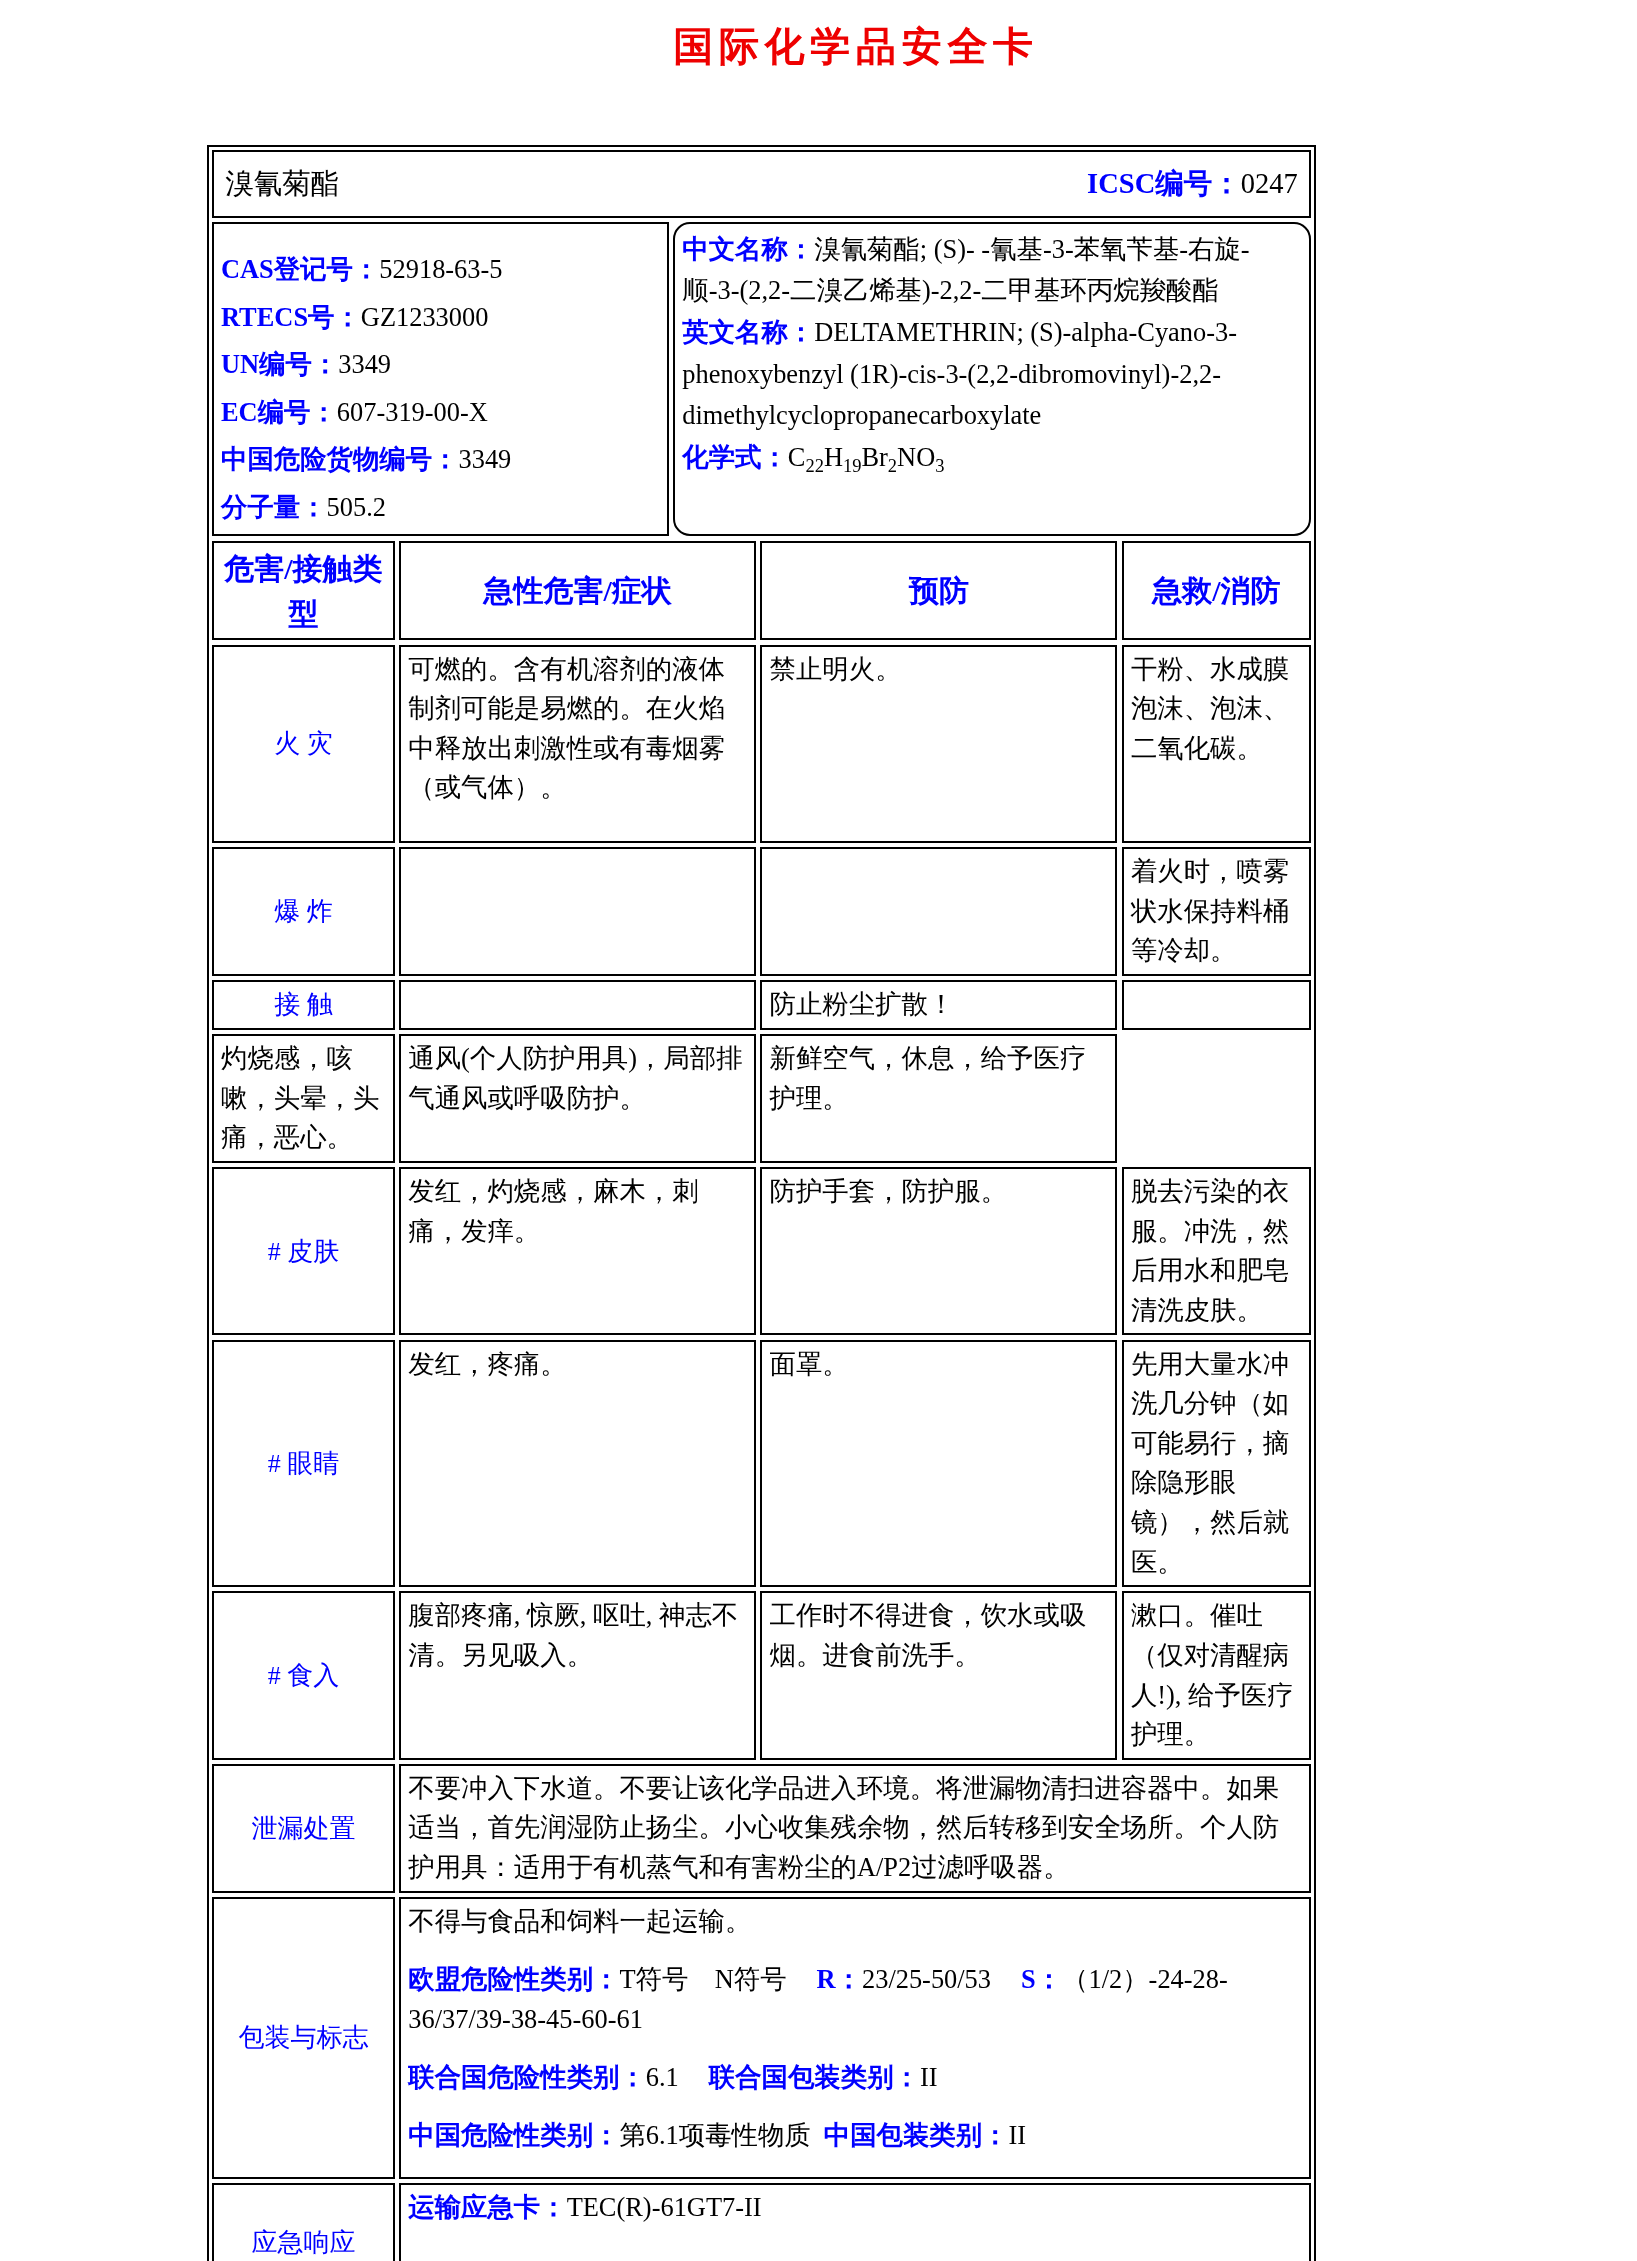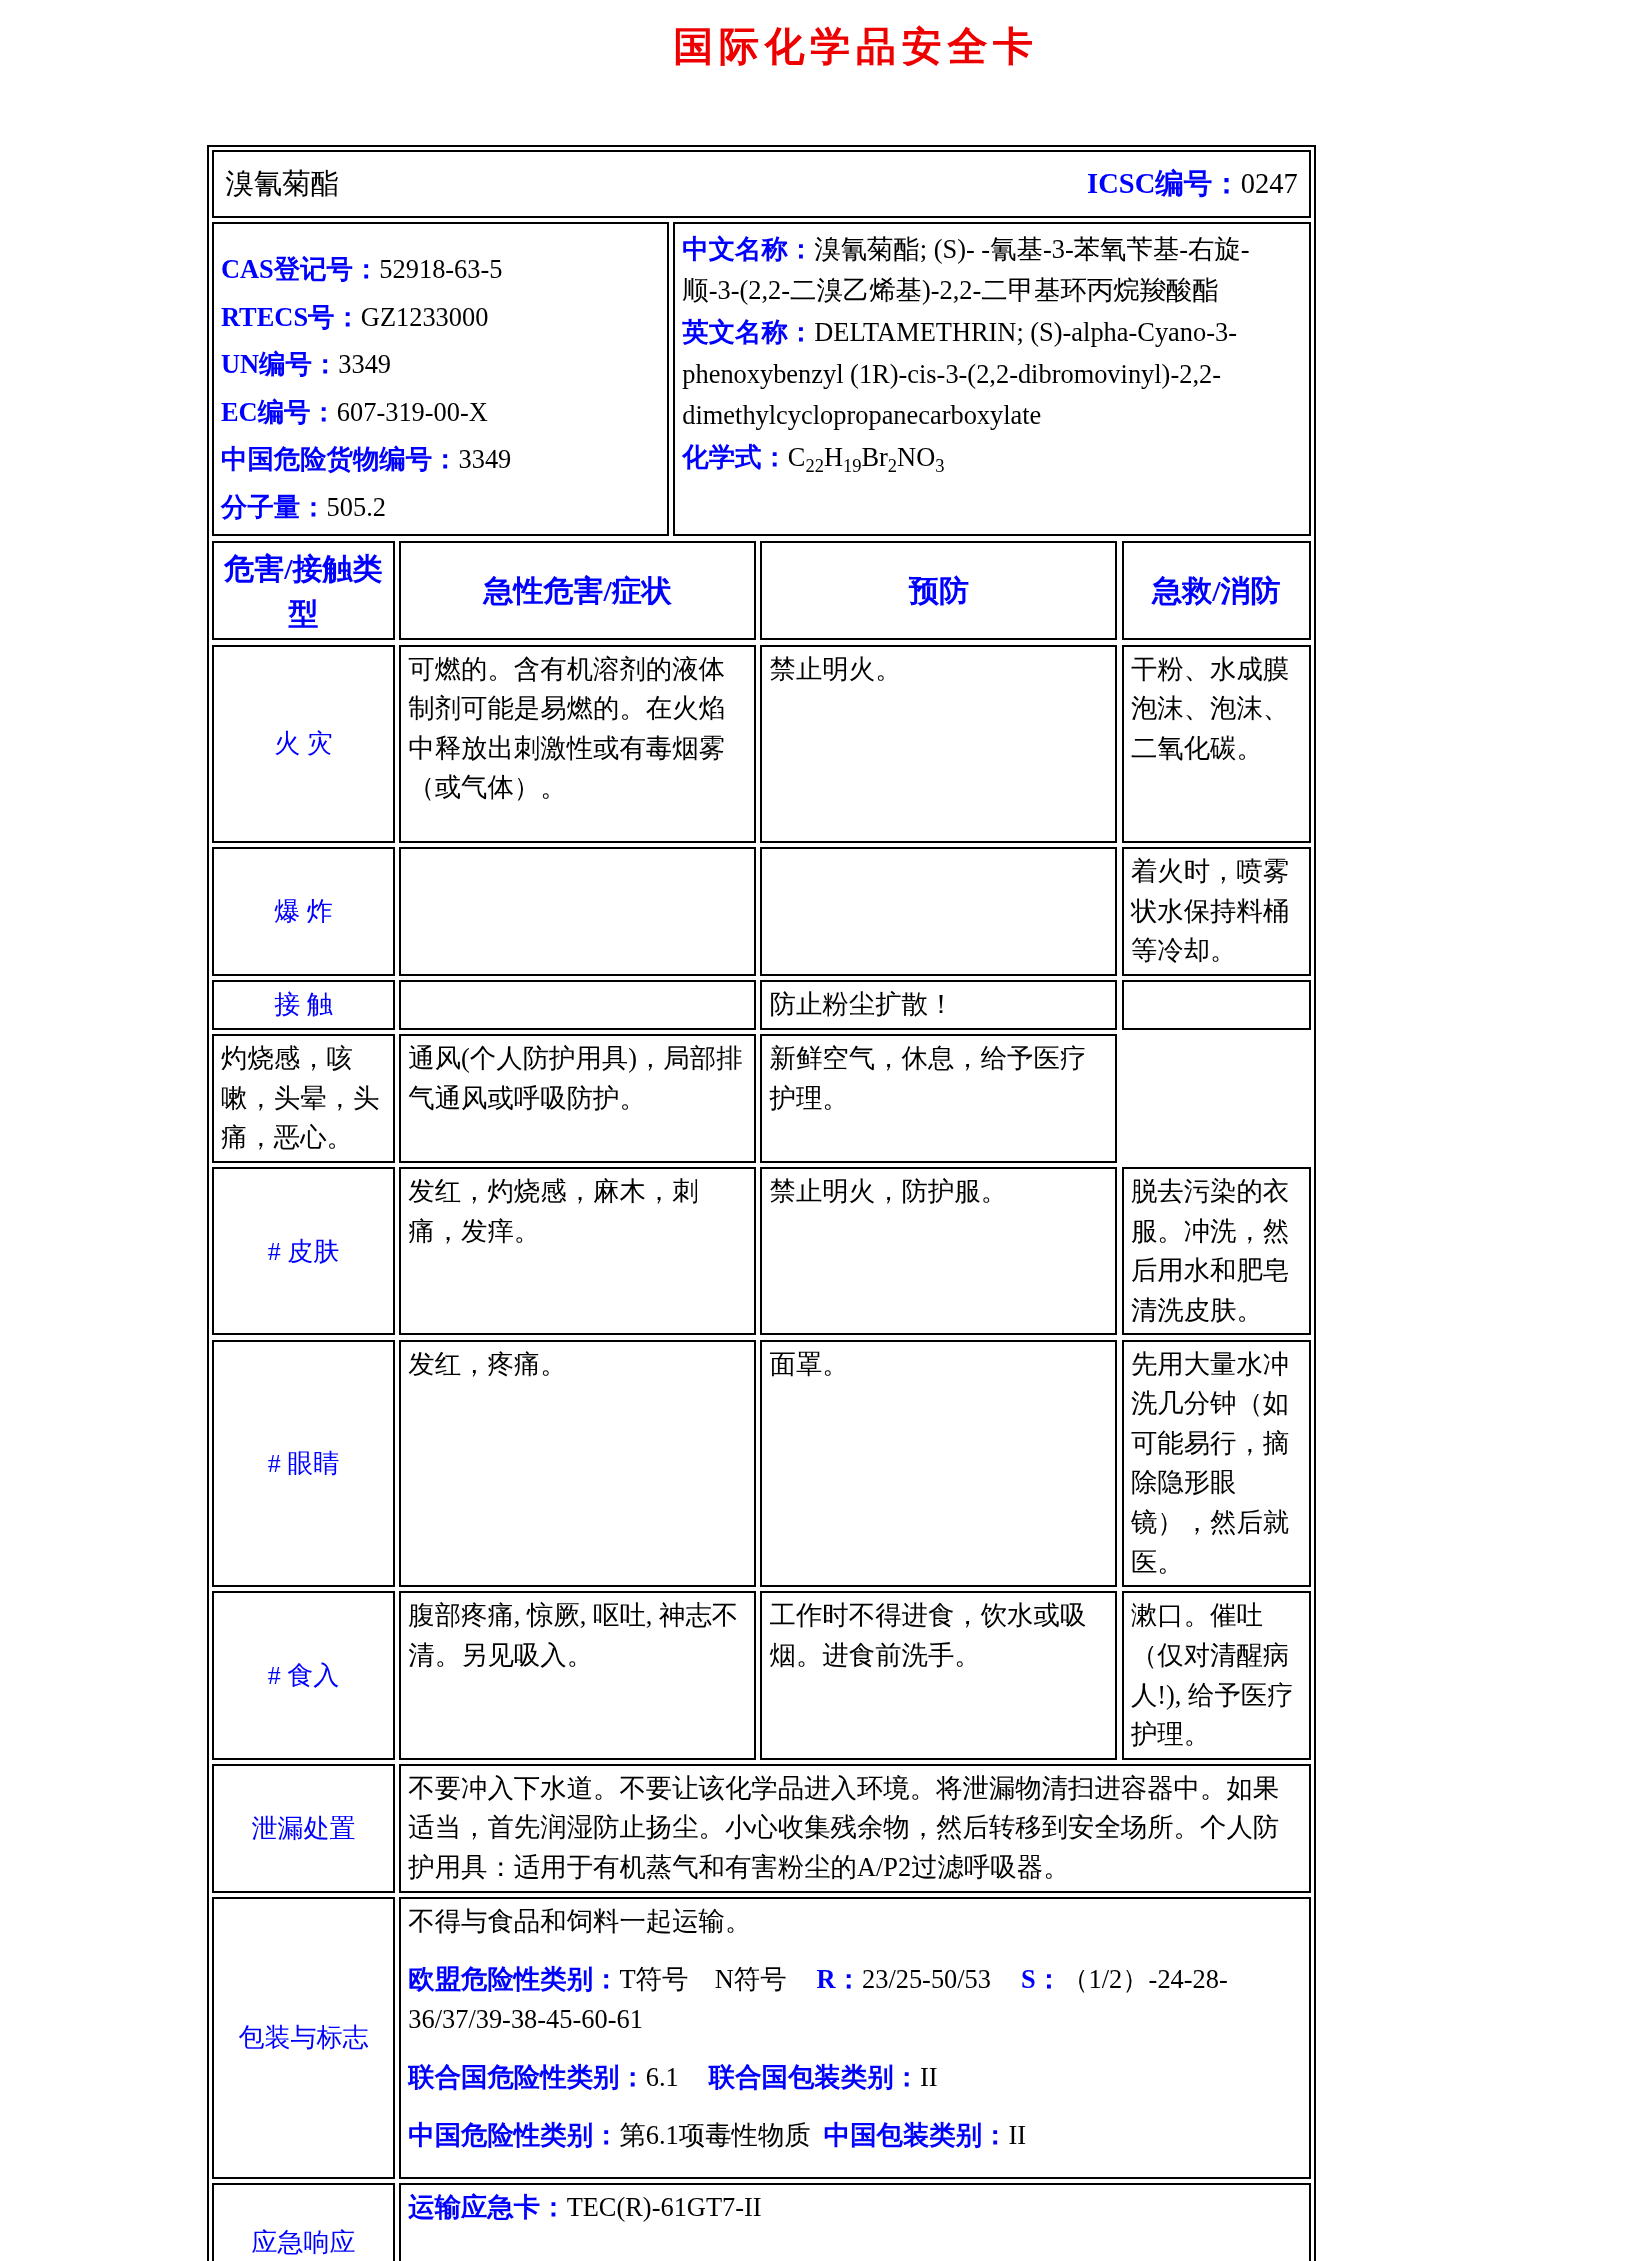--- a/index.html
+++ b/index.html
@@ -58,21 +58,21 @@
     color:var(--blue);font-weight:normal;font-size:26px;
     padding:2.9px 13px;
   }
   .header-cell{
     display:flex;align-items:center;justify-content:center;
     text-align:center;
     color:var(--blue);font-weight:bold;font-size:30px;
   }
   .blab{color:var(--blue);font-weight:bold;}
   .ids-cell{line-height:1.8;padding-top:22px;}
-  .names-cell{line-height:1.58;padding-top:4.3px;}
+  .names-cell{line-height:1.58;padding-top:4.3px;border-radius:17px;}
   .content-cell{vertical-align:top;}
   .r-a{min-height:68px;}
   .r-hdr{min-height:96px;}
   .r-fire{min-height:198px;}
   .r-expl{min-height:84px;}
   .r-cont{min-height:50px;}
   .r-inh{min-height:123px;}
   .r-skin{min-height:116px;}
   .r-eye{min-height:113px;}
   .r-ing{min-height:71px;}
@@ -148,21 +148,21 @@
 
     <div class="row grid-4 r-inh">
       <div class="cell content-cell">灼烧感，咳嗽，头晕，头痛，恶心。</div>
       <div class="cell content-cell">通风(个人防护用具)，局部排气通风或呼吸防护。</div>
       <div class="cell content-cell">新鲜空气，休息，给予医疗护理。</div>
     </div>
 
     <div class="row grid-4 r-skin">
       <div class="cell label-cell"># 皮肤</div>
       <div class="cell content-cell">发红，灼烧感，麻木，刺痛，发痒。</div>
-      <div class="cell content-cell">禁止明火，防护服。</div>
+      <div class="cell content-cell">防护手套，防护服。</div>
       <div class="cell content-cell">脱去污染的衣服。冲洗，然后用水和肥皂清洗皮肤。</div>
     </div>
 
     <div class="row grid-4 r-eye">
       <div class="cell label-cell"># 眼睛</div>
       <div class="cell content-cell">发红，疼痛。</div>
       <div class="cell content-cell">面罩。</div>
       <div class="cell content-cell">先用大量水冲洗几分钟（如可能易行，摘除隐形眼镜），然后就医。</div>
     </div>
 

